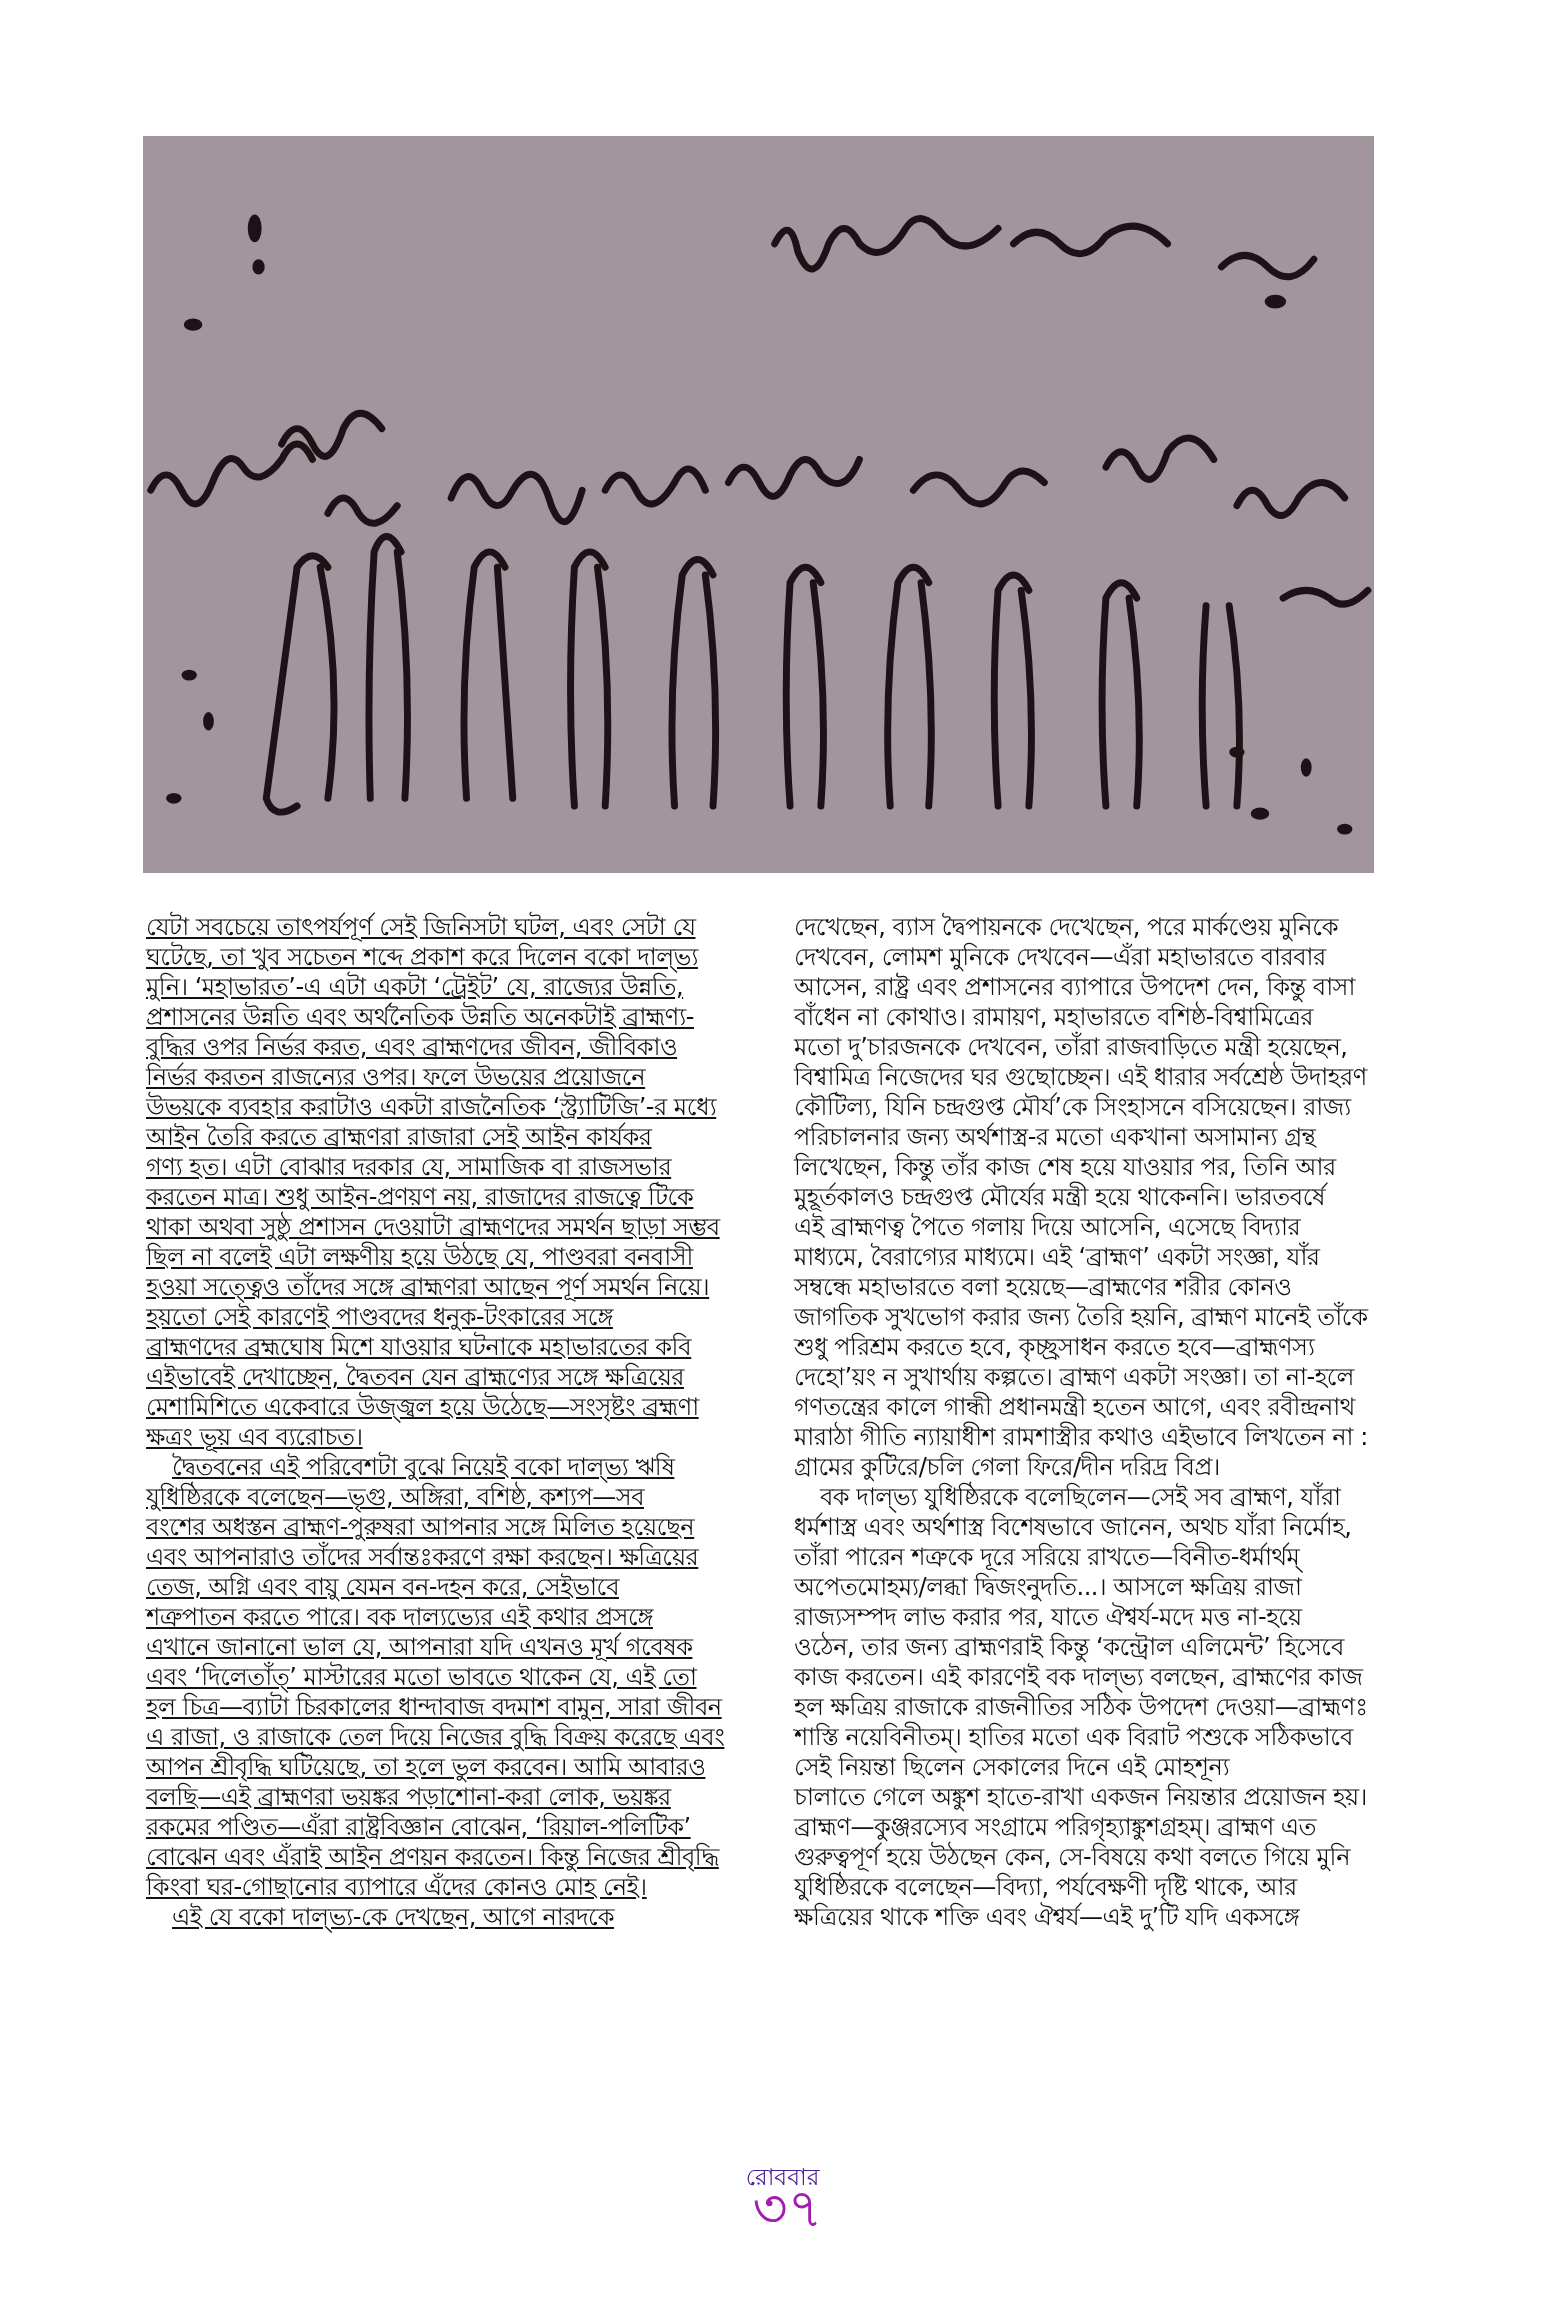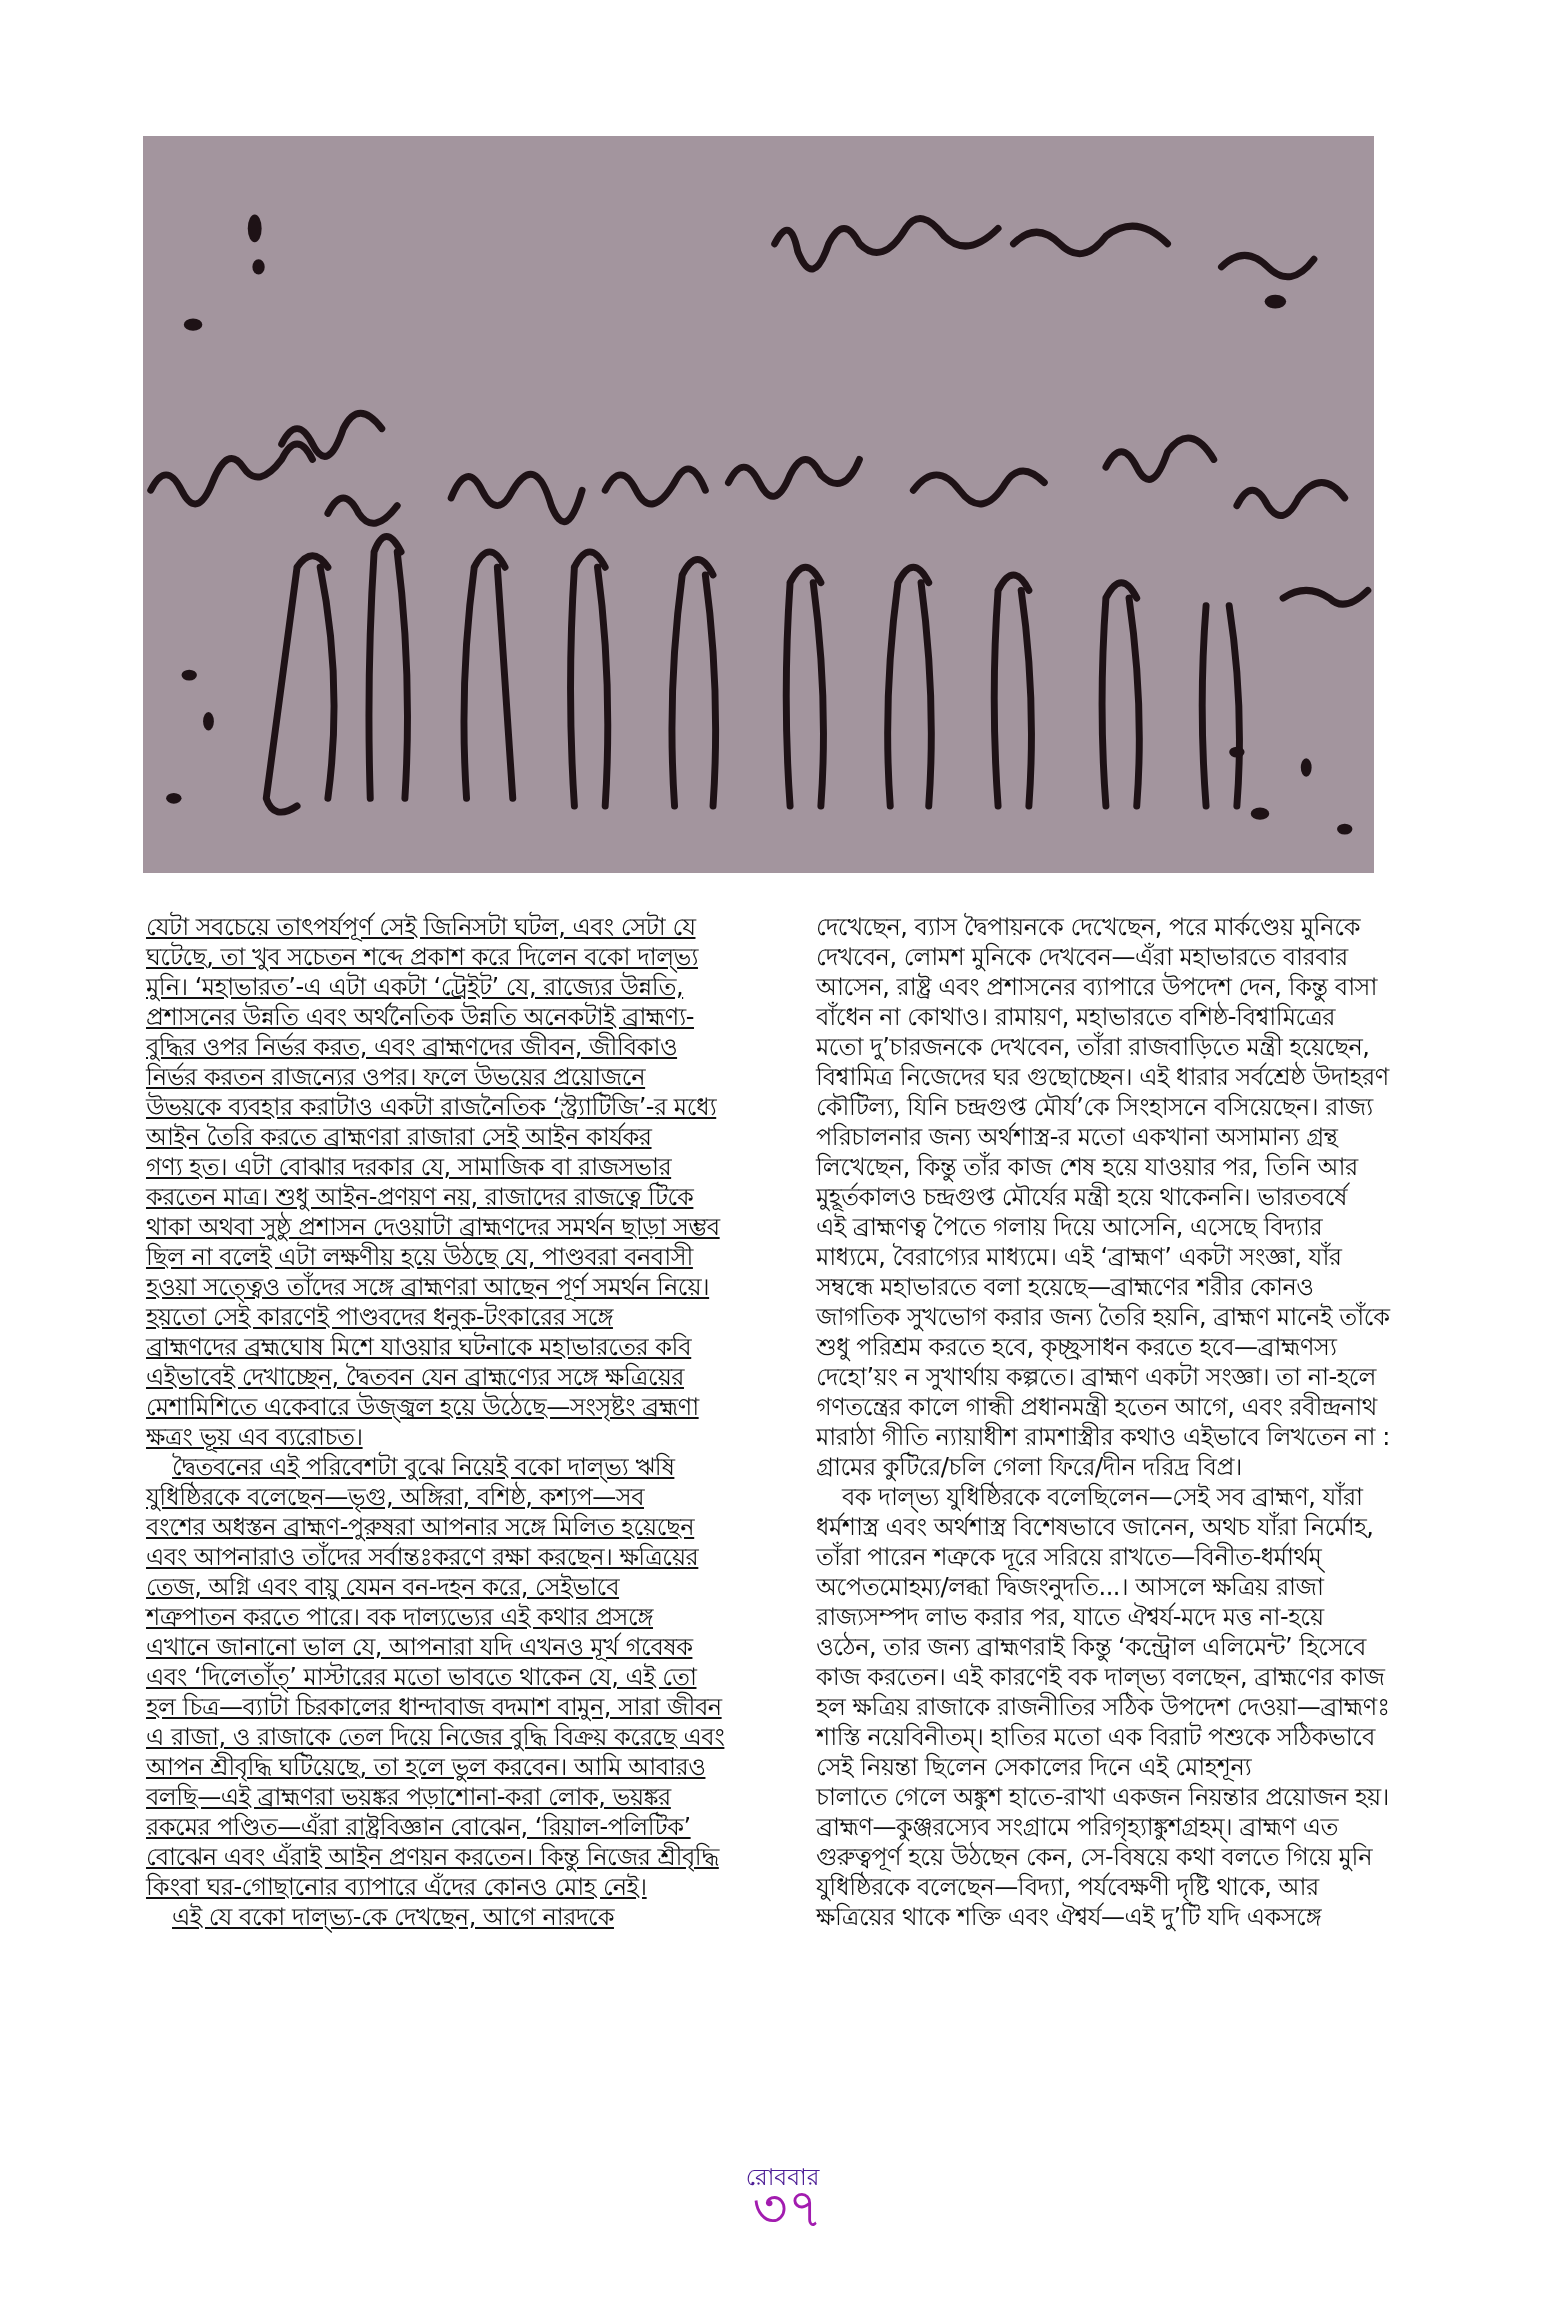--- a/index.html
+++ b/index.html
@@ -3,21 +3,21 @@
 <meta charset="utf-8">
 <style>
   html, body { margin: 0; padding: 0; background: #ffffff; }
   body { width: 1565px; height: 2319px; position: relative; overflow: hidden;
          font-family: "DejaVu Sans", "Liberation Sans", sans-serif; color: #111; }
   .illustration { position: absolute; left: 143px; top: 136px; width: 1231px; height: 737px;
                   background: #a3959e; overflow: hidden; }
   .illustration svg { width: 100%; height: 100%; display: block; }
   .col { position: absolute; top: 912px; width: 626px; }
   .col-left { left: 146px; text-decoration: underline; }
-  .col-right { left: 816px; width: 601px; }
+  .col-right { left: 794px; width: 601px; }
   .line { font-size: 24px; line-height: 30px; height: 30px; white-space: nowrap;
           letter-spacing: -0.5px; transform-origin: left center; }
   .line.indent { padding-left: 26px; }
   .footer-label { position: absolute; left: 0; right: 0; top: 2159px; text-align: center;
                   font-size: 23px; color: #4c1d95; }
   .page-number { position: absolute; left: 0; right: 0; top: 2182px; text-align: center;
                  font-size: 54px; color: #a6a6a6; line-height: 1; }
 </style>
 </head>
 <body>

